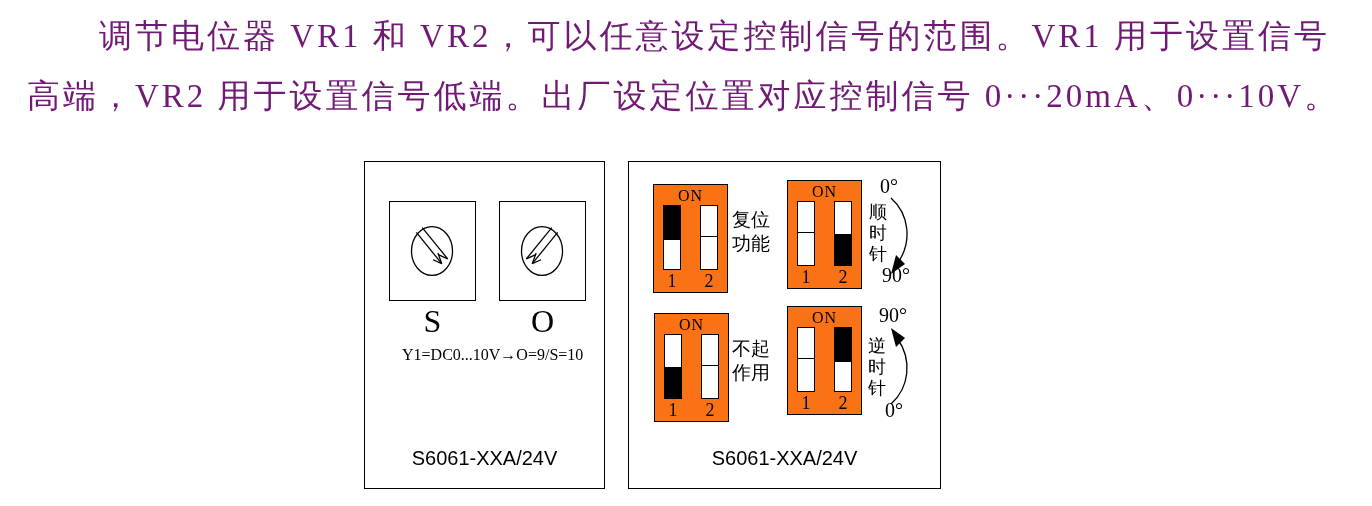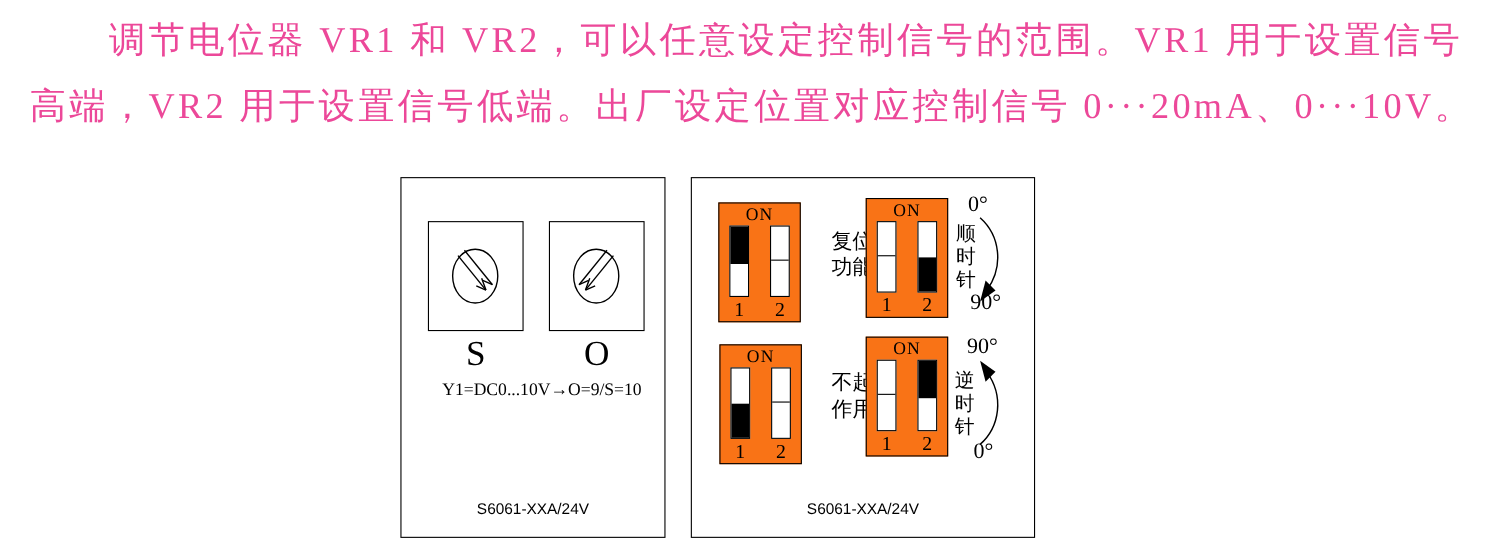--- a/index.html
+++ b/index.html
@@ -11,21 +11,21 @@
     font-family:"Liberation Serif","DejaVu Serif",serif;
     overflow:hidden;
   }
 
   
   .para-line {
     position:absolute;
     font-size:33px;
     letter-spacing:3px;
     white-space:nowrap;
-    color:#ec4899;
+    color:#701a75;
   }
   #para-line1 { left:99px; top:14px; }
   #para-line2 { left:27px; top:74px;text-align:center; }
 
   
   .panel { position:absolute; border:1px solid #000; background:#fff; }
   #left-panel  { left:364px; top:161px; width:241px; height:328px; }
   #right-panel { left:628px; top:161px; width:313px; height:328px; }
 
   
@@ -37,21 +37,21 @@
   .dial-label { position:absolute; top:141px; width:87px; text-align:center; font-size:32px; }
   #label-s { left:24px; }
   #label-o { left:134px; }
 
   .settings { position:absolute; left:37px; top:182px; font-size:16px; line-height:21px; white-space:nowrap; }
 
   .model {
     position:absolute; left:0; bottom:18px; width:100%;
     text-align:center;
     font-family:"Liberation Sans","DejaVu Sans",sans-serif;
-    font-size:14px;
+    font-size:20px;
   }
 
   
   .dip-block { position:absolute; width:75px; height:109px; border:1px solid #000; background:#f97316; }
   #block-tl { left:24px;  top:22px;  }
   #block-tr { left:158px; top:18px;  }
   #block-bl { left:25px;  top:151px; }
   #block-br { left:158px; top:144px; }
 
   .on-label { position:absolute; top:2px; left:0; width:100%; text-align:center; font-size:16px; letter-spacing:1px; }
@@ -60,21 +60,21 @@
   .slot.s1 { left:9px; }
   .slot.s2 { left:46px; }
   .sw-black-top::before    { content:""; position:absolute; left:0; top:0;    width:100%; height:54%; background:#000; }
   .sw-black-bottom::before { content:""; position:absolute; left:0; bottom:0; width:100%; height:49%; background:#000; }
   .sw-neutral::before      { content:""; position:absolute; left:0; right:0; top:47%; border-top:1px solid #000; }
 
   .num { position:absolute; top:86px; width:18px; text-align:center; font-size:18px; }
   .num.n1 { left:9px; }
   .num.n2 { left:46px; }
 
-  .caption { position:absolute; font-size:19px; line-height:24px;margin-left:24px; }
+  .caption { position:absolute; font-size:19px; line-height:24px; }
   #cap-reset    { left:103px; top:46px;  }
   #cap-noeffect { left:103px; top:175px; }
 
   .angle { position:absolute; font-size:20px; white-space:nowrap; }
   #angle-cw-top  { left:251px; top:13px;  }
   #angle-cw-bot  { left:253px; top:102px; }
   #angle-ccw-top { left:250px; top:142px; }
   #angle-ccw-bot { left:256px; top:237px; }
 
   .dir-col { position:absolute; width:22px; text-align:center; font-size:18px; line-height:21px; }

